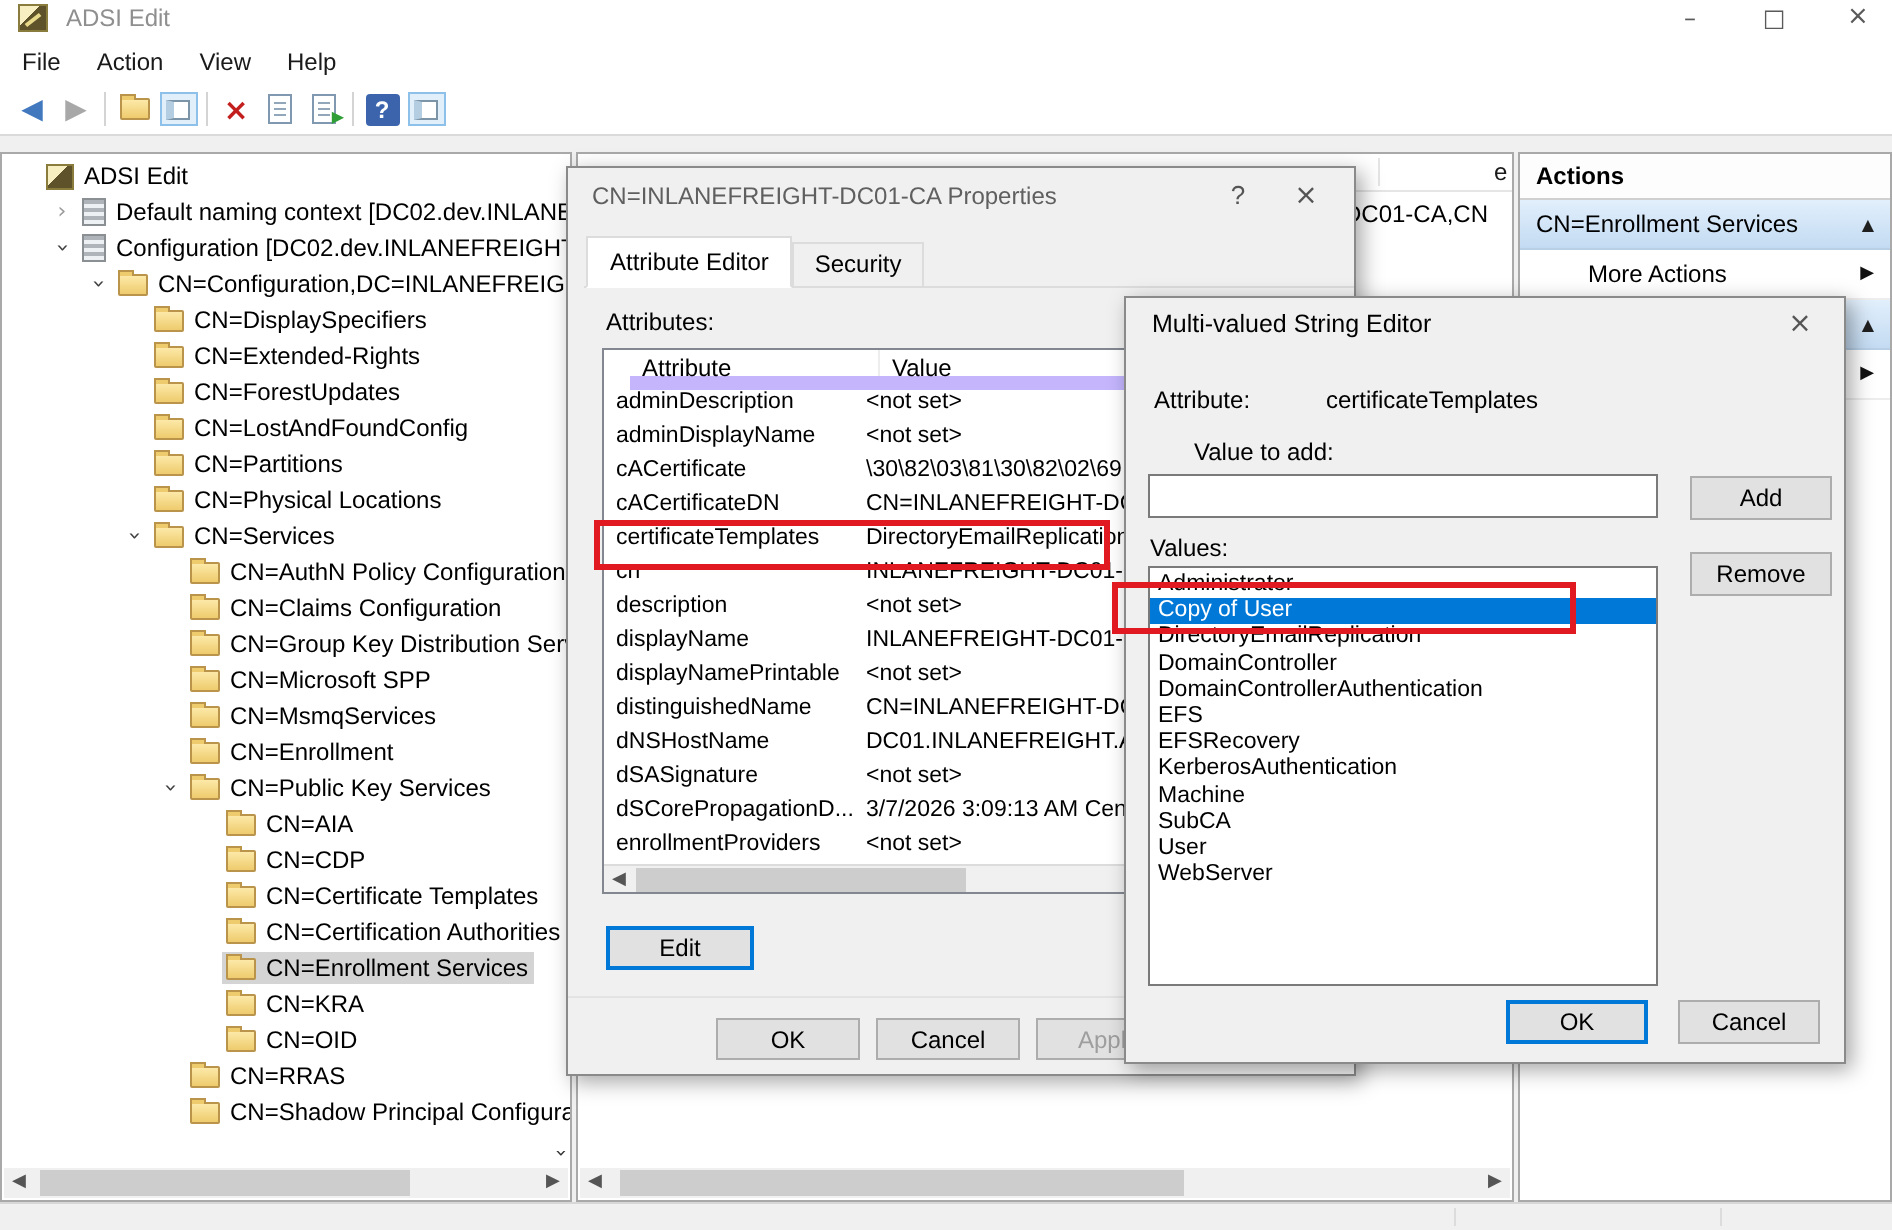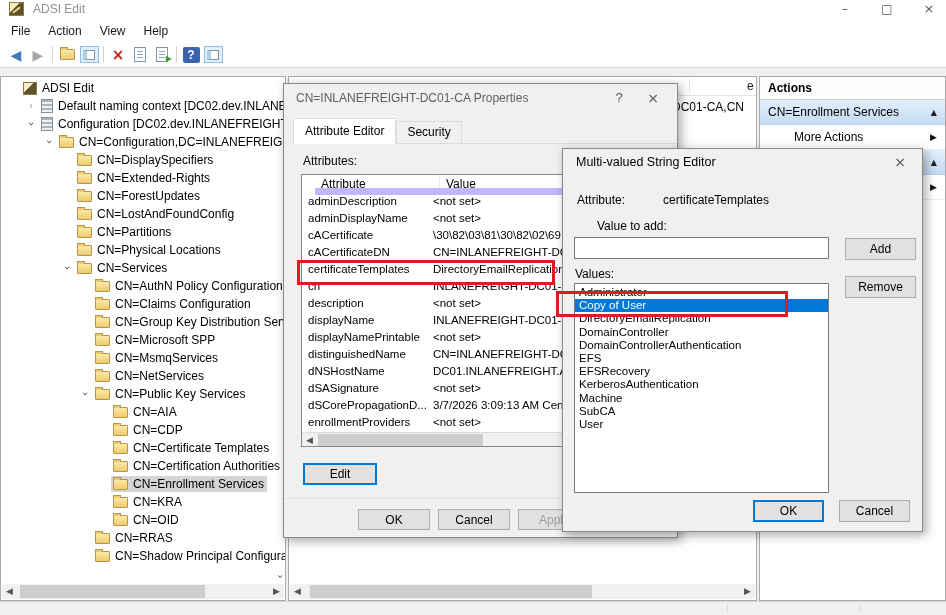--- a/index.html
+++ b/index.html
@@ -293,21 +293,21 @@
           <span class="glyph chev none">›</span>
           <span class="tree-core">
             <div class="folder"></div>
             <span class="tree-label">CN=MsmqServices</span>
           </span>
         </div>
         <div class="tree-row" style="padding-left: 76px;">
           <span class="glyph chev none">›</span>
           <span class="tree-core">
             <div class="folder"></div>
-            <span class="tree-label">CN=NetServices</span>
+            <span class="tree-label">CN=Enrollment</span>
           </span>
         </div>
         <div class="tree-row" style="padding-left: 76px;">
           <span class="glyph chev exp">›</span>
           <span class="tree-core">
             <div class="folder"></div>
             <span class="tree-label">CN=Public Key Services</span>
           </span>
         </div>
         <div class="tree-row" style="padding-left: 94px;">
@@ -523,20 +523,21 @@
         <div class="val-item sel">Copy of User</div>
         <div class="val-item">DirectoryEmailReplication</div>
         <div class="val-item">DomainController</div>
         <div class="val-item">DomainControllerAuthentication</div>
         <div class="val-item">EFS</div>
         <div class="val-item">EFSRecovery</div>
         <div class="val-item">KerberosAuthentication</div>
         <div class="val-item">Machine</div>
         <div class="val-item">SubCA</div>
         <div class="val-item">User</div>
+        <div class="val-item">WebServer</div>
       </div>
     <div class="btn mvse-remove">Remove</div>
     <div class="btn focus mvse-ok">OK</div>
     <div class="btn mvse-cancel">Cancel</div>
   </div>
 
   <div class="annotation anno-1"></div>
   <div class="annotation anno-2"></div>
 
 </div>

